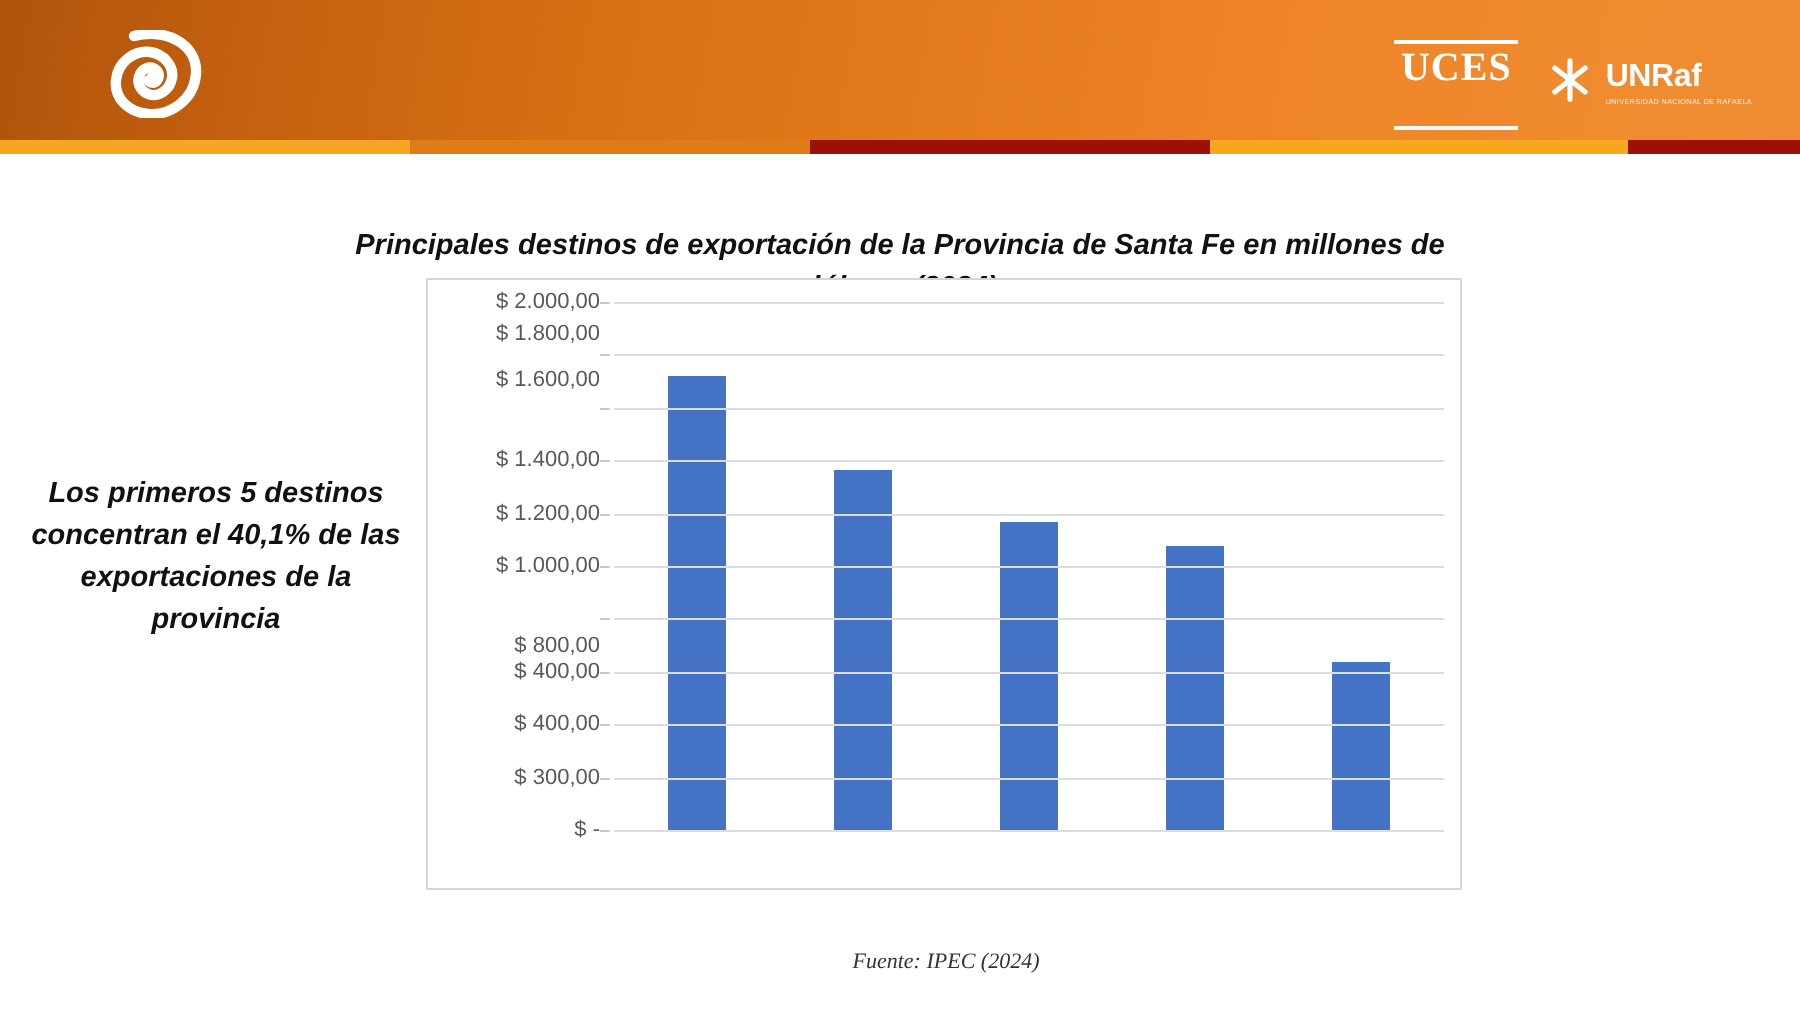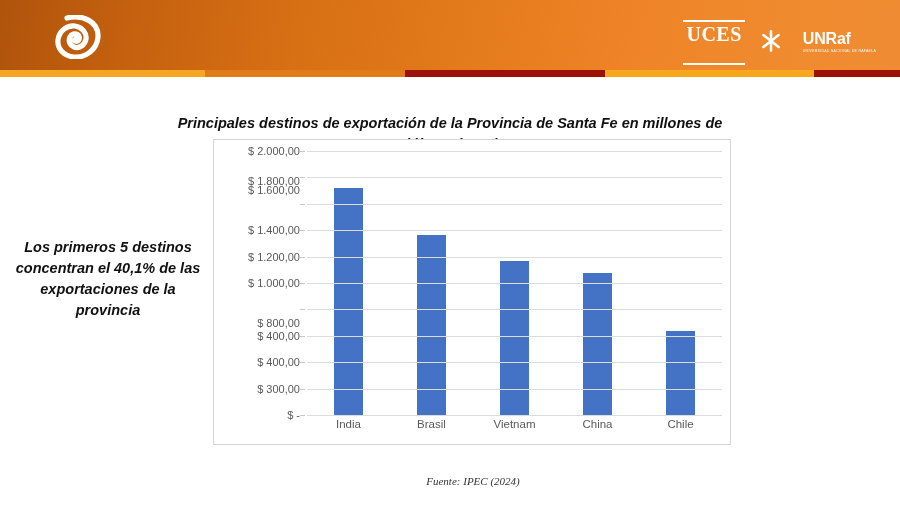--- a/index.html
+++ b/index.html
@@ -44,21 +44,21 @@
     letter-spacing: 0.5px;
     line-height: 1;
     border-top: 2px solid #fff;
     border-bottom: 2px solid #fff;
     padding: 2px 3px 19px 3px;
     position: relative;
   }
   .unraf-logo {
     display: flex;
     align-items: center;
-    gap: 20px;
+    gap: 6px;
   }
   .unraf-text {
     color: #ffffff;
     line-height: 1;
   }
   .unraf-name {
     font-family: "Liberation Sans", sans-serif;
     font-weight: bold;
     font-size: 16px;
     letter-spacing: -0.2px;
@@ -259,21 +259,21 @@
   </div>
 
 <div class="chart-title">Principales destinos de exportación de la Provincia de Santa Fe en millones de dólares (2024)</div>
 
 <div class="callout">Los primeros 5 destinos concentran el 40,1% de las exportaciones de la provincia</div>
 
 <div class="chart-frame">
   <div class="plot-wrap">
     <div class="y-axis">
         <div class="y-tick" style="top: 0px;">$ 2.000,00</div>
-        <div class="y-tick" style="top: 30px;">$ 1.800,00</div>
+        <div class="y-tick" style="top: 16px;">$ 1.800,00</div>
         <div class="y-tick" style="top: 39px;">$ 1.600,00</div>
         <div class="y-tick" style="top: 79.2px;">$ 1.400,00</div>
         <div class="y-tick" style="top: 105.6px;">$ 1.200,00</div>
         <div class="y-tick" style="top: 132px;">$ 1.000,00</div>
         <div class="y-tick" style="top: 172px;">$ 800,00</div>
         <div class="y-tick" style="top: 184.8px;">$ 400,00</div>
         <div class="y-tick" style="top: 211.2px;">$ 400,00</div>
         <div class="y-tick" style="top: 237.6px;">$ 300,00</div>
         <div class="y-tick" style="top: 264px;">$ -</div>
       </div>
@@ -311,23 +311,16 @@
         <div class="y-tickmark" style="top: 158.4px;"></div>
         <div class="gridline" style="top: 184.8px;"></div>
         <div class="y-tickmark" style="top: 184.8px;"></div>
         <div class="gridline" style="top: 211.2px;"></div>
         <div class="y-tickmark" style="top: 211.2px;"></div>
         <div class="gridline" style="top: 237.6px;"></div>
         <div class="y-tickmark" style="top: 237.6px;"></div>
         <div class="gridline" style="top: 264px;"></div>
         <div class="y-tickmark" style="top: 264px;"></div>
       </div>
-    <div class="x-axis">
-        <div class="x-label">India</div>
-        <div class="x-label">Brasil</div>
-        <div class="x-label">Vietnam</div>
-        <div class="x-label">China</div>
-        <div class="x-label">Chile</div>
-      </div>
   </div>
 </div>
 
 <div class="source-note">Fuente: IPEC (2024)</div>
 
 </body></html>

